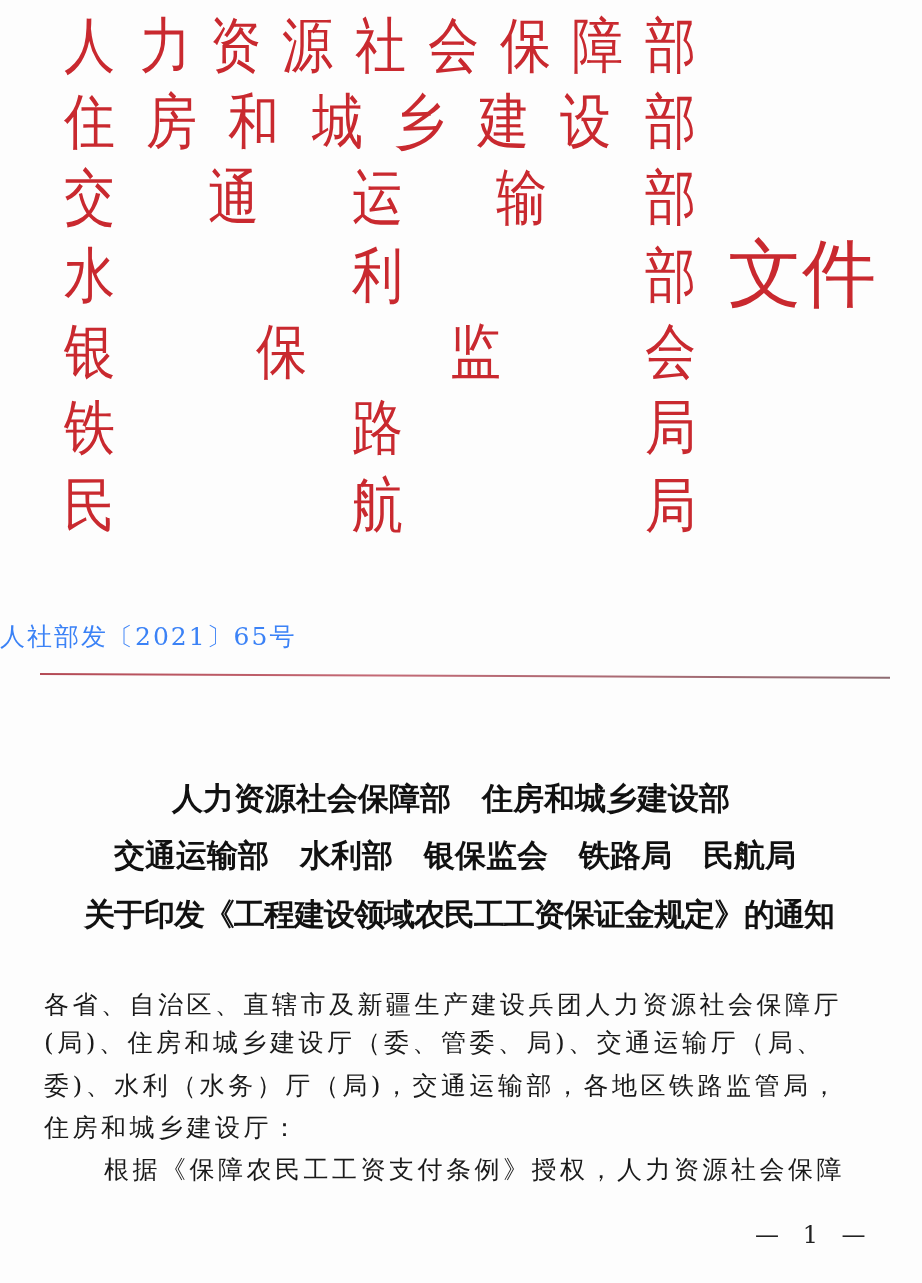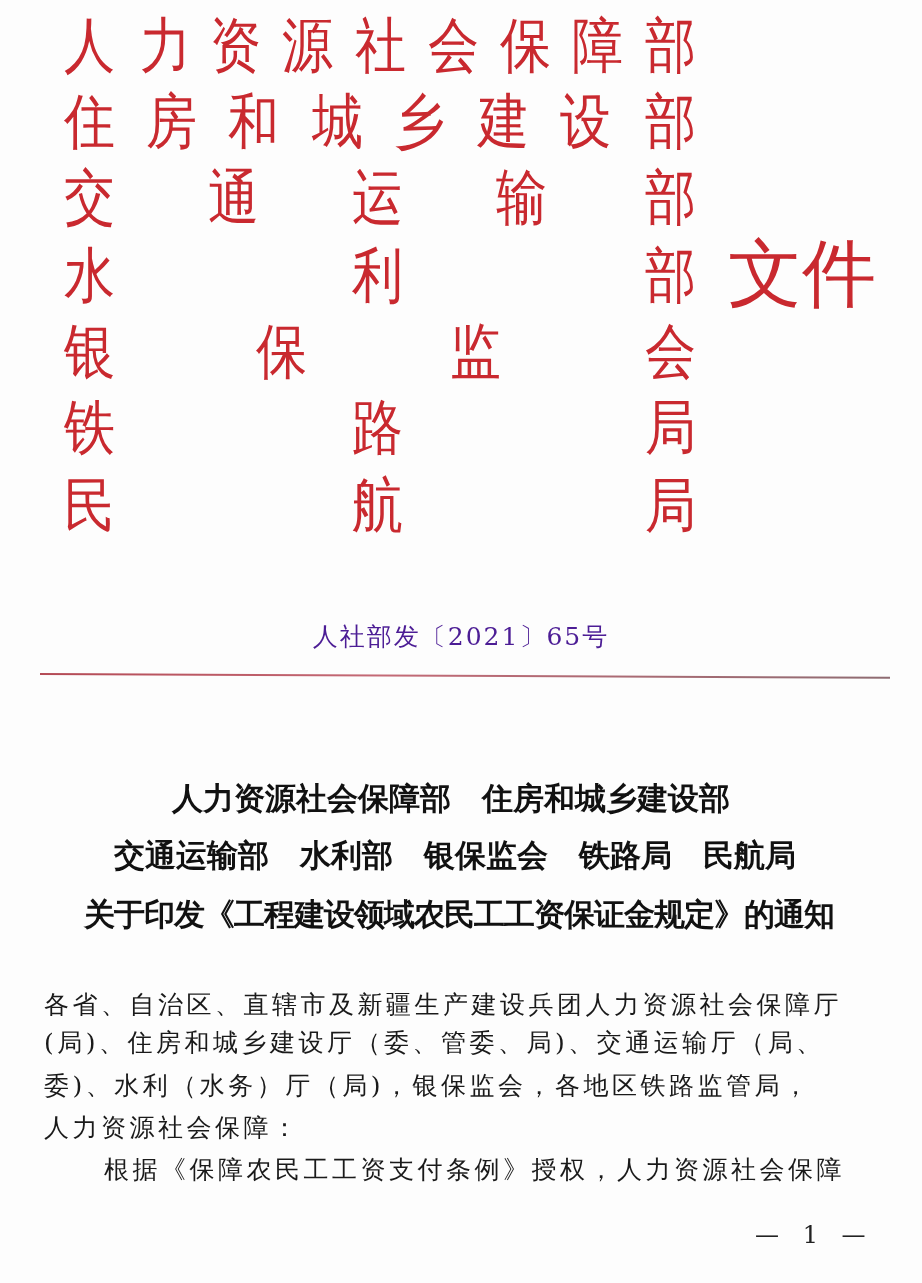--- a/index.html
+++ b/index.html
@@ -16,21 +16,21 @@
       position: absolute; top: 0; font-size: 60px; line-height: 70px;
       font-family: "DejaVu Serif", serif; font-weight: normal;
       transform: scaleX(0.85); transform-origin: left center;
     }
     .wenjian {
       position: absolute; left: 728px; top: 228px;
       font-size: 74px; line-height: 90px;
     }
     .docno {
       position: absolute; left: 0; width: 922px; top: 620px;
-      text-align: center; font-size: 25px; color: #4c1d95; letter-spacing: 2px;
+      text-align: left; font-size: 25px; color: #3b82f6; letter-spacing: 2px;
       font-family: "DejaVu Serif", serif;
     }
     .rule {
       position: absolute; left: 40px; top: 673px; width: 850px; height: 2px;
       background: linear-gradient(90deg, #b44a55, #c46a76 40%, #8e6c72 100%);
       transform: rotate(0.25deg); transform-origin: left;
     }
     .title {
       position: absolute; left: 0; width: 922px; text-align: center;
       font-family: "DejaVu Sans", sans-serif; font-weight: bold;
@@ -117,18 +117,18 @@
 
 <div>
   <div class="title t1">人力资源社会保障部　住房和城乡建设部</div>
   <div class="title t2">交通运输部　水利部　银保监会　铁路局　民航局</div>
   <div class="title t3">关于印发《工程建设领域农民工工资保证金规定》的通知</div>
 </div>
 
 <div>
   <div class="body-line b1">各省、自治区、直辖市及新疆生产建设兵团人力资源社会保障厅</div>
   <div class="body-line b2">(局)、住房和城乡建设厅（委、管委、局)、交通运输厅（局、</div>
-  <div class="body-line b3">委)、水利（水务）厅（局)，银保监会，各地区铁路监管局，</div>
-  <div class="body-line b4">人力资源社会保障：</div>
+  <div class="body-line b3">委)、水利（水务）厅（局)，交通运输部，各地区铁路监管局，</div>
+  <div class="body-line b4">住房和城乡建设厅：</div>
   <div class="body-line b5">根据《保障农民工工资支付条例》授权，人力资源社会保障</div>
 </div>
 
 <div class="pagenum">— 1 —</div>
 
 </body></html>

